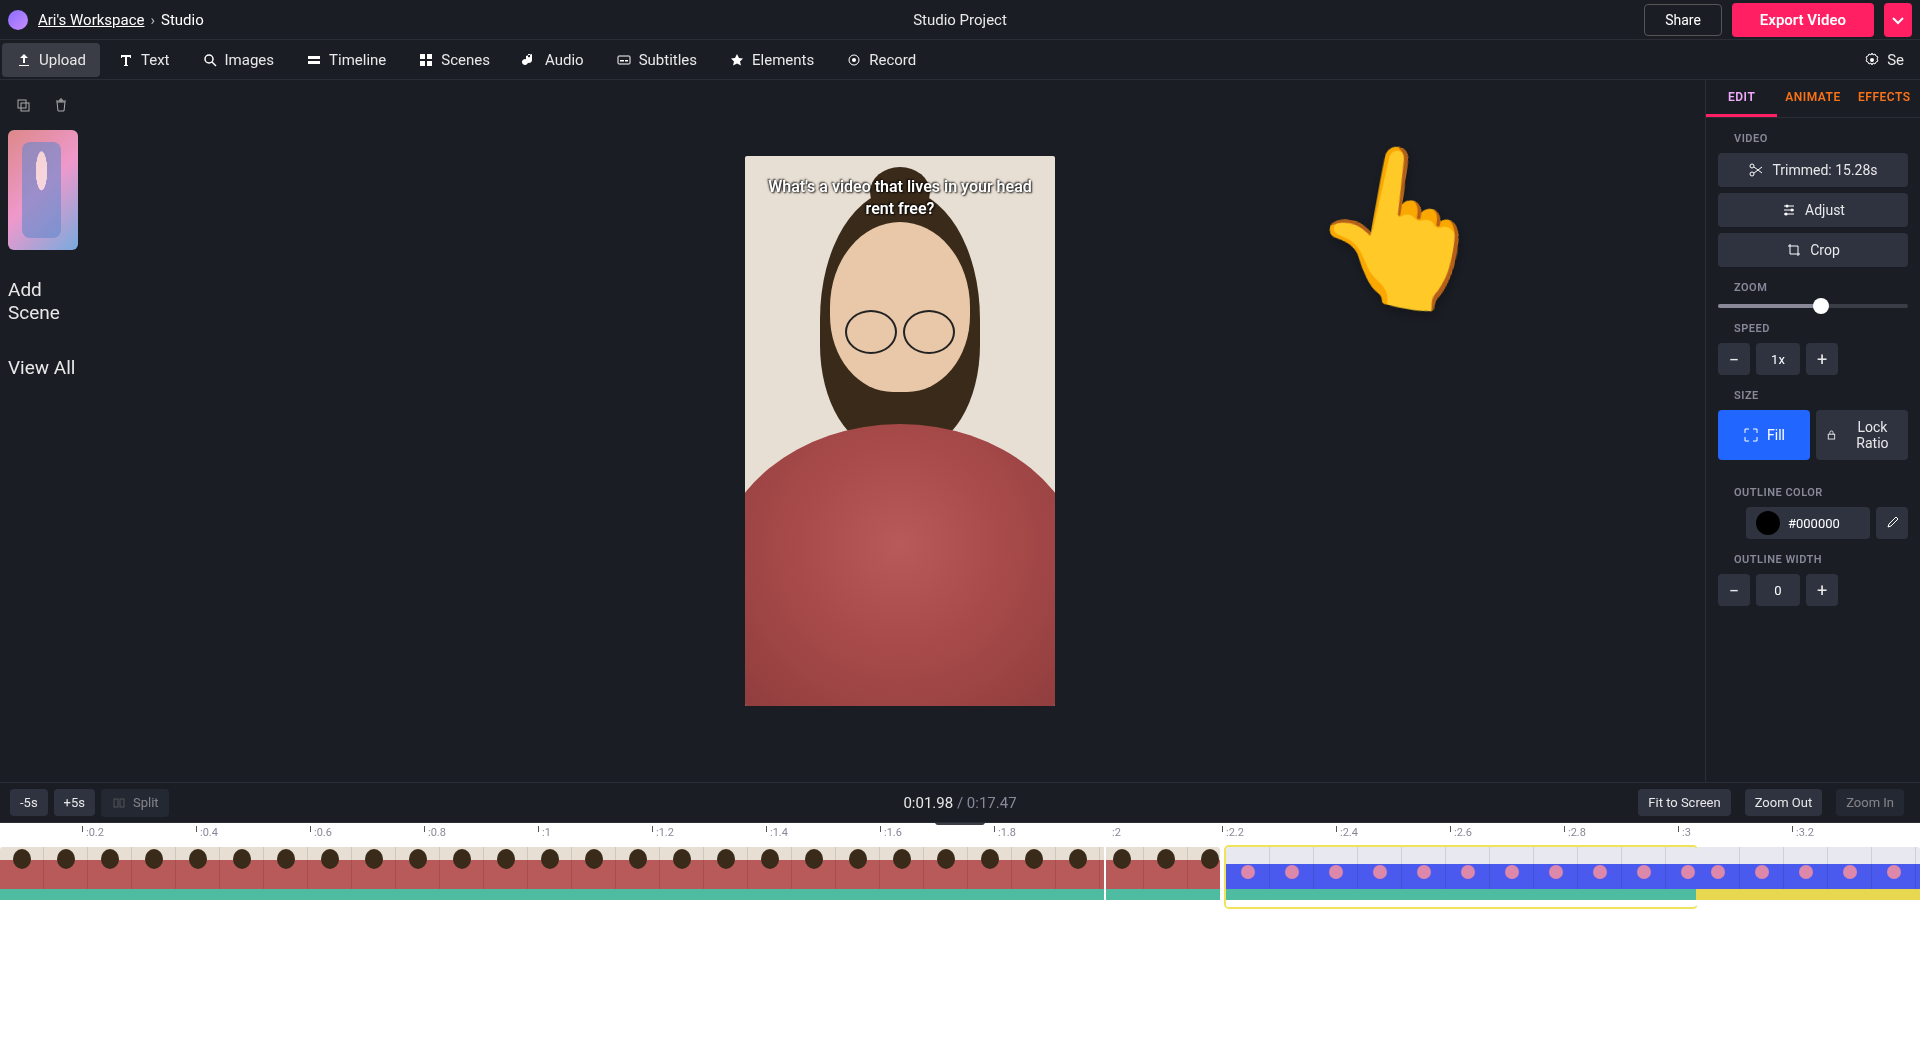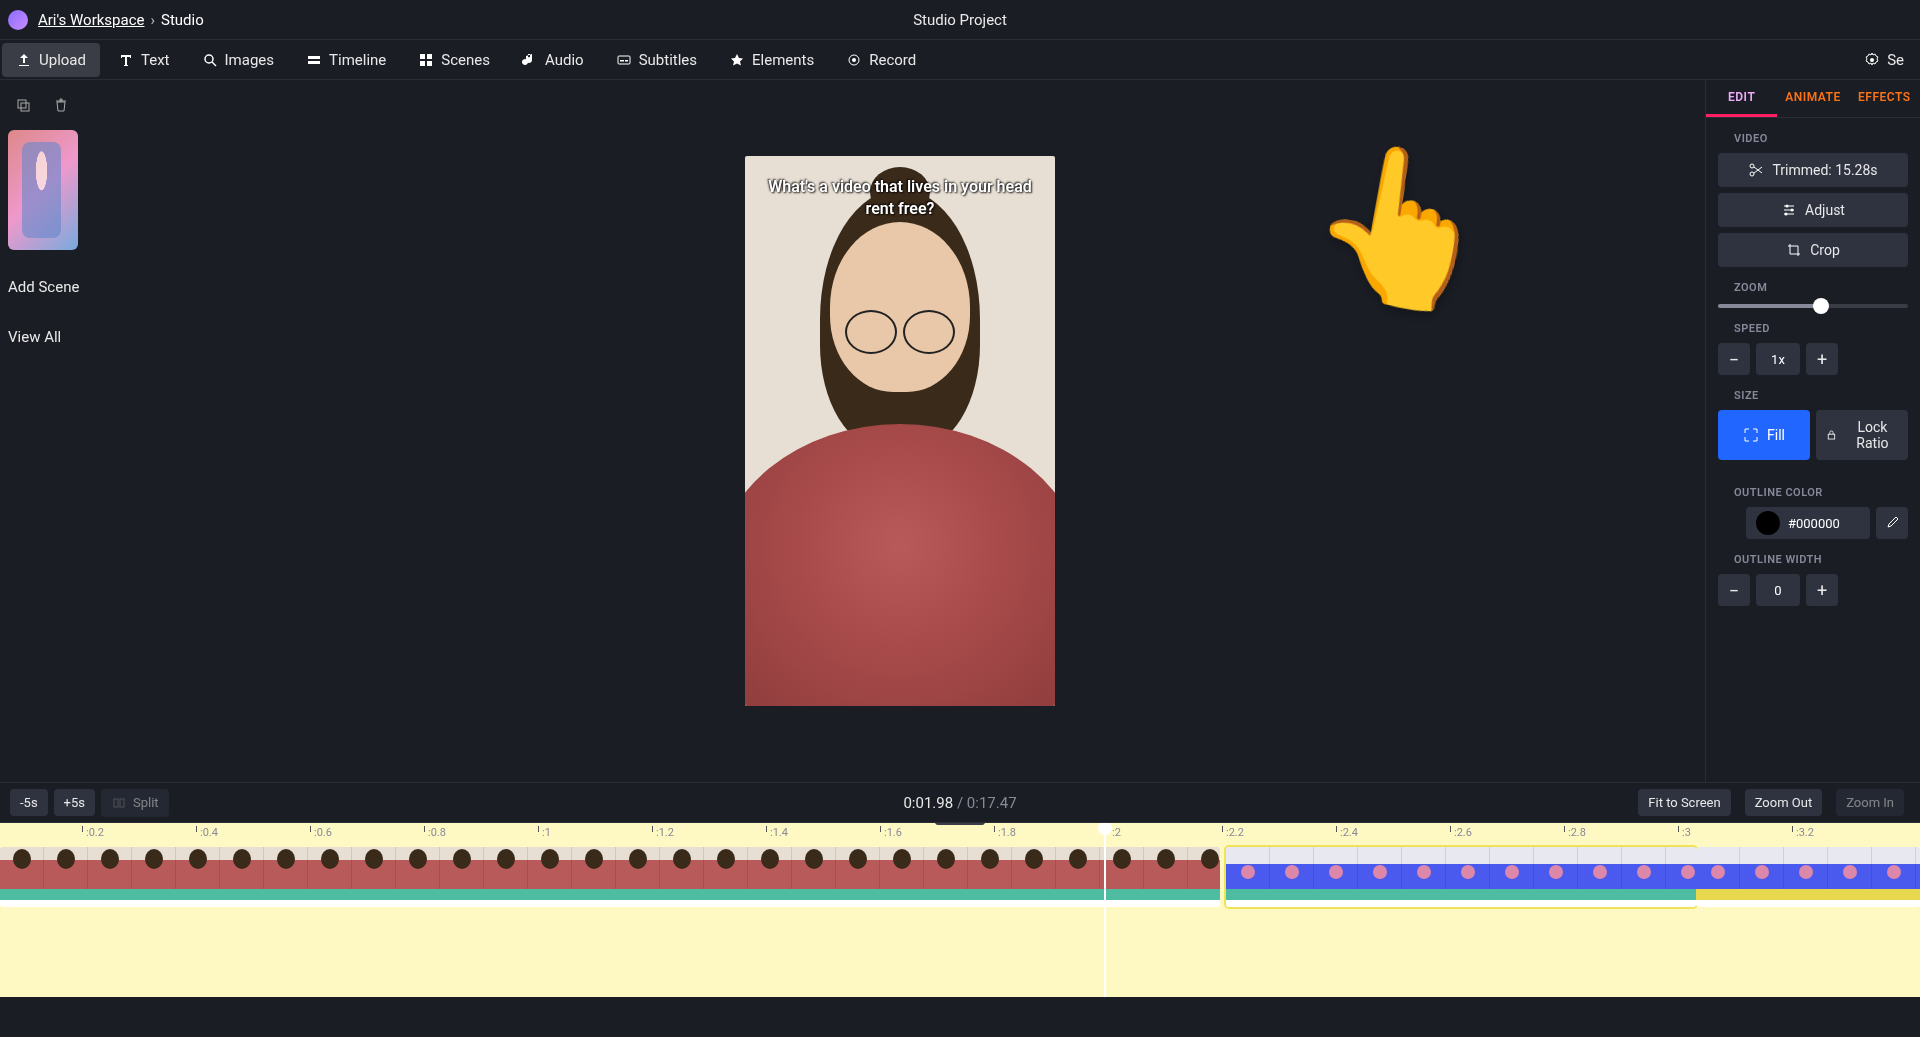--- a/index.html
+++ b/index.html
@@ -24,21 +24,21 @@
 .tb-spacer { flex: 1; }
 .ic { width: 16px; height: 16px; display: inline-block; }
 
 
 .main { display: flex; height: calc(100% - 40px - 40px - 255px); }
 .left-panel { width: 95px; padding: 10px 8px; background: #1a1d24; }
 .lp-top { display: flex; gap: 8px; margin-bottom: 10px; }
 .lp-icon { width: 30px; height: 30px; display: flex; align-items: center; justify-content: center; cursor: pointer; border-radius: 4px; }
 .thumb { width: 70px; height: 120px; border-radius: 6px; background: linear-gradient(135deg,#d88 0%,#e9c 50%,#7ad 100%); margin-bottom: 10px; cursor: pointer; position: relative; overflow: hidden; }
 .thumb::after { content:''; position:absolute; left:20%; top:10%; width:55%; height:80%; background: radial-gradient(ellipse at 50% 30%, #ffe 0 20%, transparent 21%), linear-gradient(#68c 0 0); border-radius: 8px; opacity: 0.6; }
-.lp-link { font-size: 15px; color: #e8e8e8; padding: 4px 0; cursor: pointer; margin-top: 24px; }
+.lp-link { font-size: 19px; color: #e8e8e8; padding: 4px 0; cursor: pointer; margin-top: 24px; }
 
 .canvas-area { flex: 1; display: flex; align-items: center; justify-content: center; position: relative; background: #1a1d24; }
 .video-preview { width: 310px; height: 550px; background: #e8dfd4; border-radius: 2px; position: relative; overflow: hidden; }
 .vp-sweater { position: absolute; bottom: -20px; left: -30px; right: -30px; height: 55%; background: radial-gradient(circle at 50% 40%, #b85a5a 0%, #a84a4a 40%, #8a3a3a 100%); border-radius: 50% 50% 0 0; }
 .vp-head { position: absolute; top: 12%; left: 50%; transform: translateX(-50%); width: 140px; height: 170px; background: #e8c8a8; border-radius: 50% 50% 45% 45%; }
 .vp-hair { position: absolute; top: 6%; left: 50%; transform: translateX(-50%); width: 160px; height: 260px; background: #3a2a1a; border-radius: 50% 50% 40% 40%; }
 .vp-bun { position: absolute; top: 2%; left: 50%; transform: translateX(-50%); width: 60px; height: 50px; background: #3a2a1a; border-radius: 50%; }
 .vp-glasses { position: absolute; top: 28%; left: 50%; transform: translateX(-50%); width: 110px; height: 40px; }
 .vp-glasses::before, .vp-glasses::after { content:''; position:absolute; width:48px; height:40px; border:2px solid #222; border-radius:50%; top:0; }
 .vp-glasses::before { left:0; }
@@ -73,21 +73,21 @@
 
 .tl-controls { height: 40px; background: #1a1d24; border-top: 1px solid #2a2d35; display: flex; align-items: center; padding: 0 10px; position: relative; }
 .tl-btn { background: #2f3340; border: none; color: #e8e8e8; padding: 6px 10px; border-radius: 4px; font-size: 13px; cursor: pointer; margin-right: 6px; }
 .tl-btn.dim { opacity: 0.5; }
 .tl-btn.icon-only { display:flex; align-items:center; gap:6px; }
 .tl-time { position: absolute; left: 50%; transform: translateX(-50%); font-size: 15px; color: #e8e8e8; }
 .tl-time .dur { color: #889; }
 .tl-right { margin-left: auto; display: flex; gap: 8px; }
 
 
-.timeline { height: 175px; background: #fef9c3; border-top: 1px solid #2a2d35; position: relative; overflow: hidden; }
+.timeline { height: 215px; background: #ffffff; border-top: 1px solid #2a2d35; position: relative; overflow: hidden; }
 .tl-drag { position:absolute; top:-4px; left:50%; transform:translateX(-50%); width:50px; height:6px; background:#3a3d45; border-radius:3px; }
 .tl-ruler { height: 20px; position: relative; font-size: 11px; color: #889; }
 .tl-tick { position: absolute; top: 3px; }
 .tl-tick::before { content:''; position:absolute; left:-4px; top:0; width:1px; height:6px; background:#555; }
 .tl-tracks { position: relative; height: 60px; margin-top: 4px; }
 .tl-clip { position: absolute; top: 0; height: 60px; overflow: hidden; border-radius: 3px; }
 .tl-clip.sel { outline: 2px solid #efe35a; }
 .tl-frames { height: 42px; display: flex; }
 .tl-frame { flex: 0 0 44px; height: 42px; background: linear-gradient(180deg, #e8dfd4 0 30%, #b85a5a 30% 100%); border-right:1px solid rgba(0,0,0,0.1); position: relative; }
 .tl-frame::after { content:''; position:absolute; top:2px; left:50%; transform:translateX(-50%); width:18px; height:20px; background:#3a2a1a; border-radius:50%; }
@@ -105,20 +105,29 @@
 <body>
 
 <div class="header">
   <div class="header-left">
     <div class="avatar"></div>
     <span class="ws-link">Ari's Workspace</span>
     <span class="crumb-sep">›</span>
     <span>Studio</span>
   </div>
   <div class="project-title">Studio Project</div>
+  <div class="header-right">
+    <button class="btn-share">Share</button>
+    <button class="btn-export">Export Video</button>
+    <button class="btn-export-drop">
+      <svg class="ic" viewBox="0 0 16 16">
+          <path d="M3 6l5 5 5-5" stroke="#fff" stroke-width="2" fill="none"></path>
+        </svg>
+    </button>
+  </div>
 </div>
 
 <div class="toolbar">
   <div class="tb-item active">
     <svg class="ic" viewBox="0 0 16 16">
         <path d="M8 2l4 4H9v5H7V6H4l4-4zM3 13h10v1H3z" fill="#fff"></path>
       </svg>
     <span>Upload</span>
   </div>
   <div class="tb-item">

